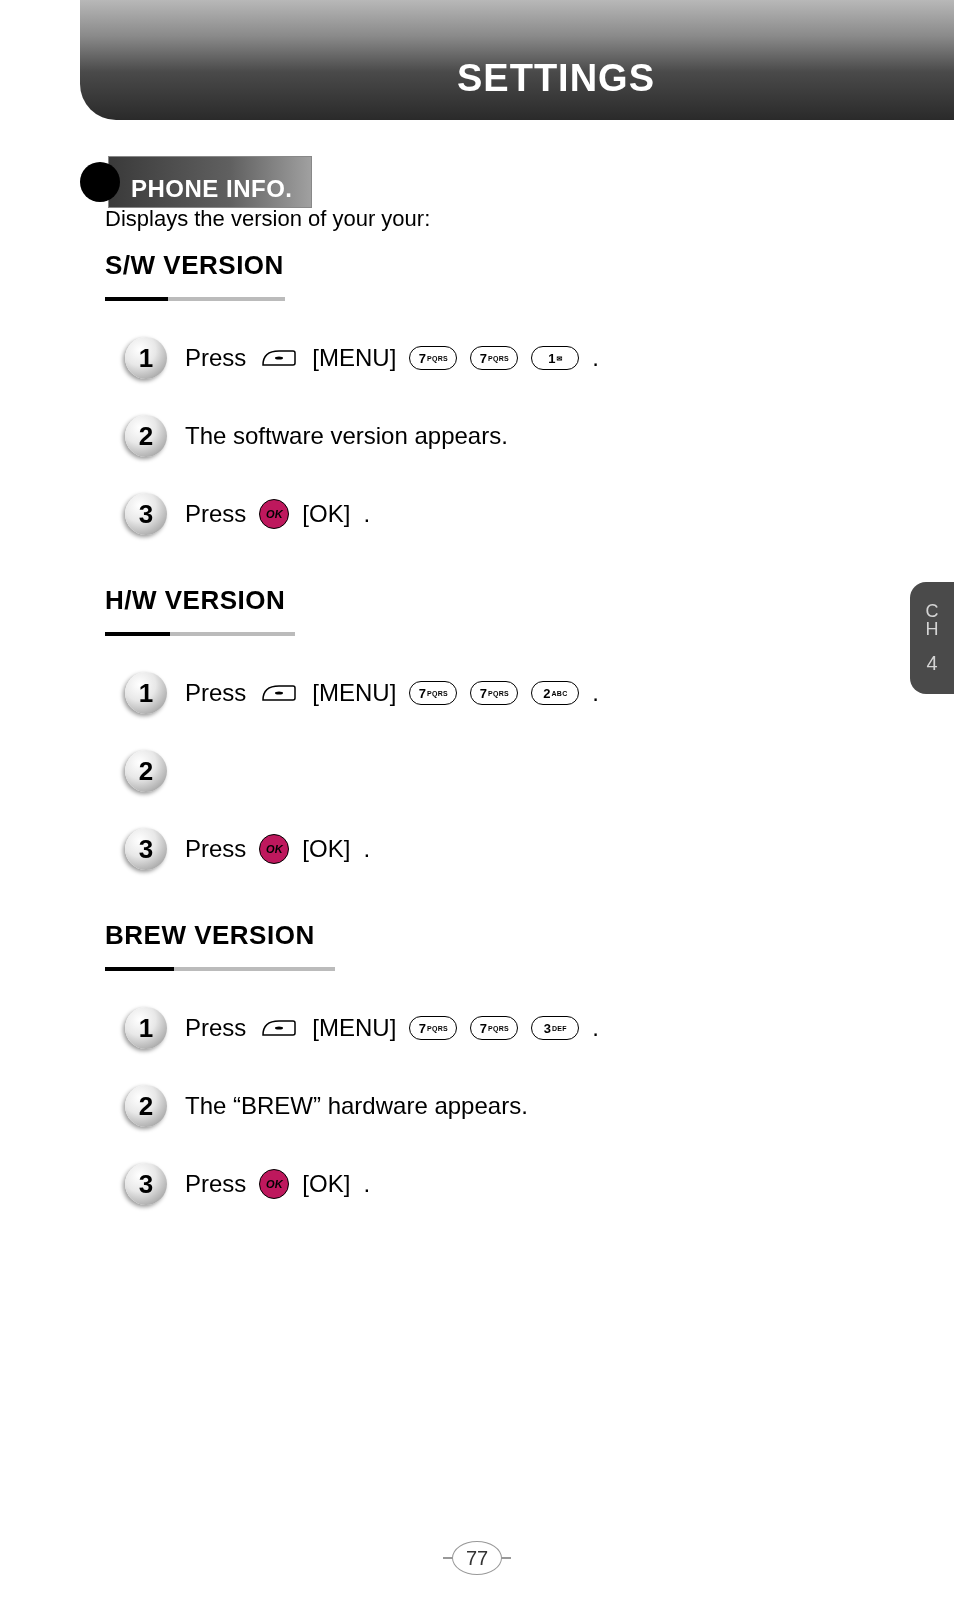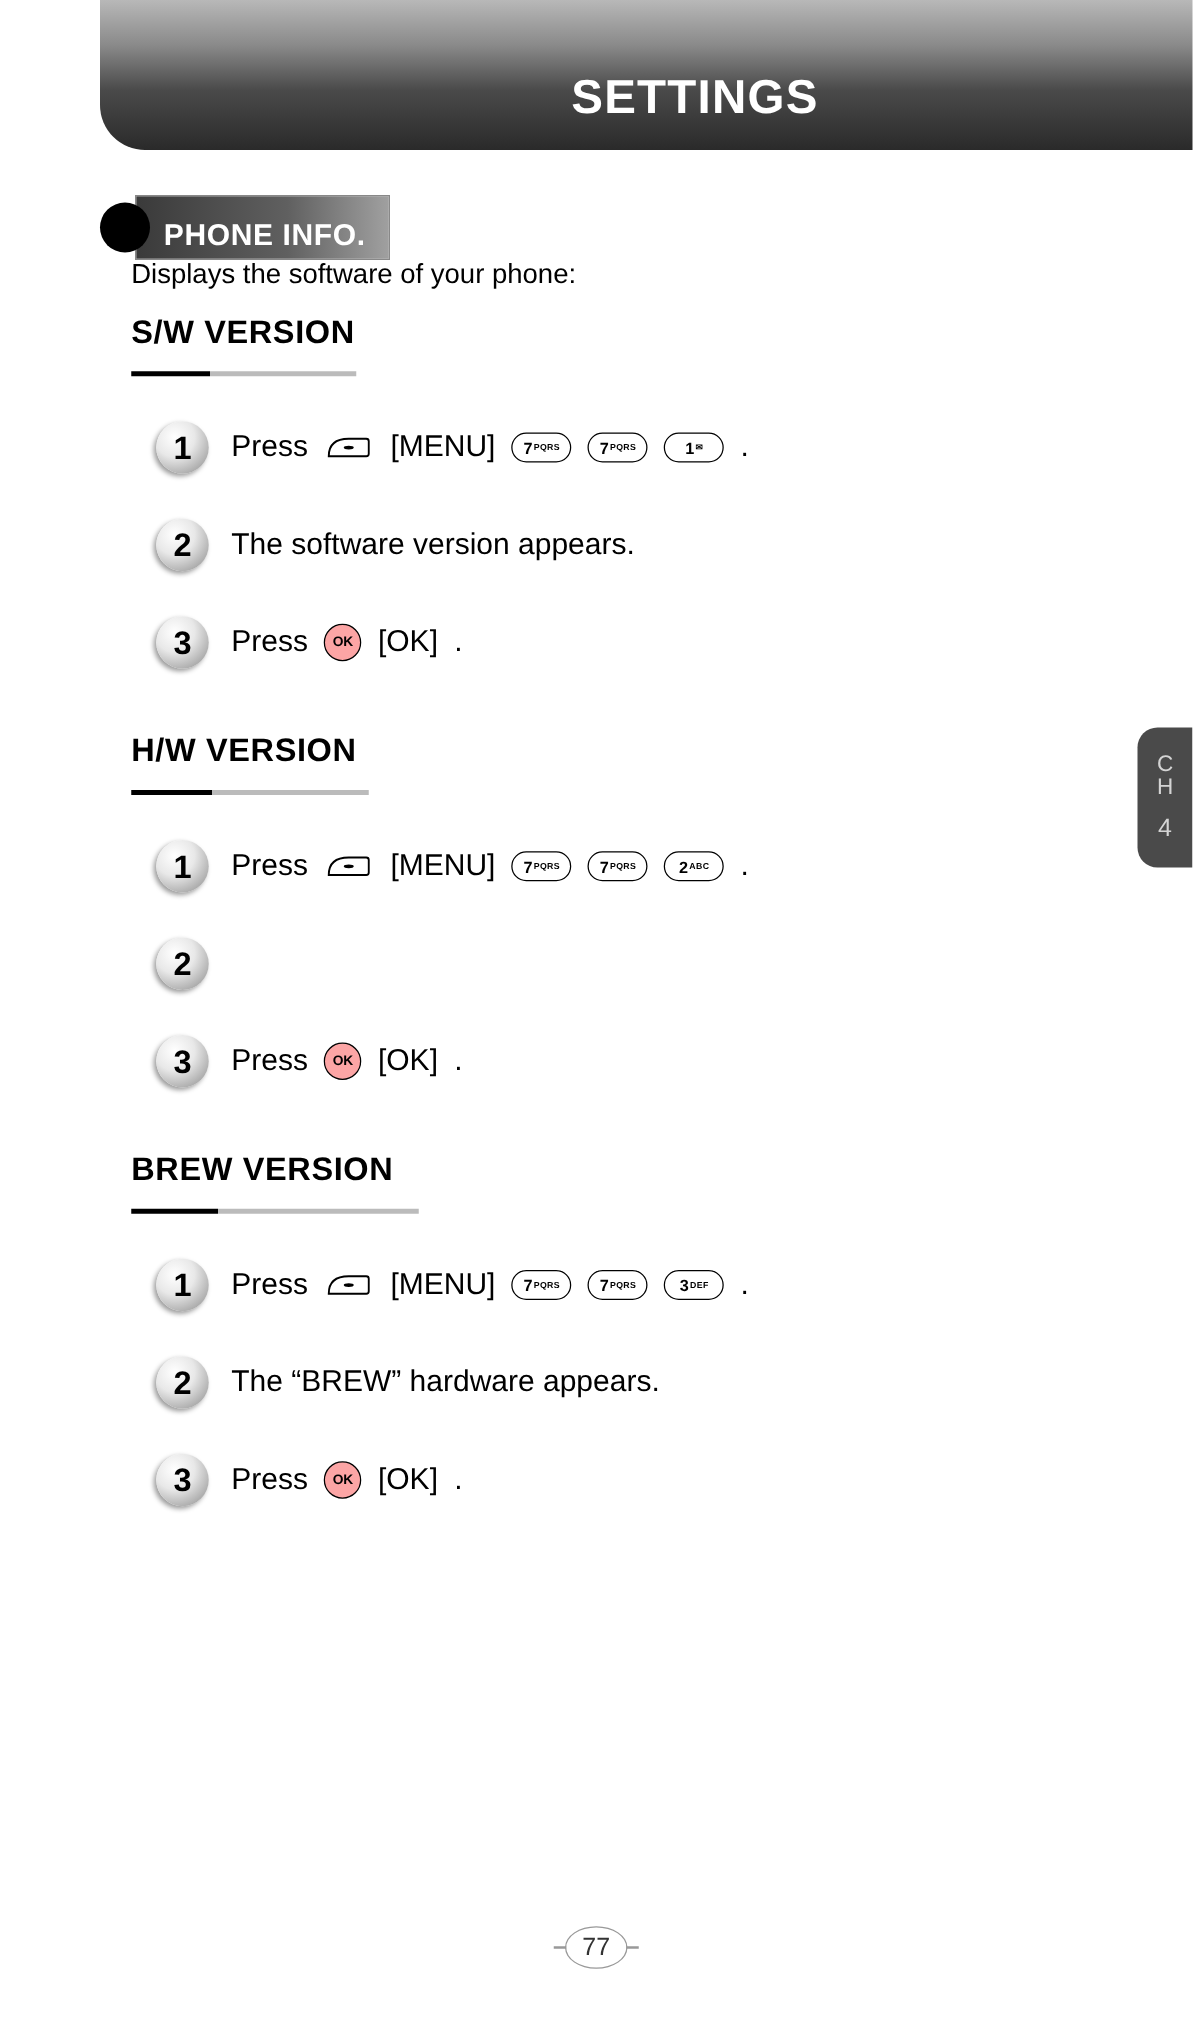--- a/index.html
+++ b/index.html
@@ -165,22 +165,23 @@
   .key-ok {
     display: inline-flex;
     align-items: center;
     justify-content: center;
     width: 30px;
     height: 30px;
     border: 1.5px solid #000;
     border-radius: 50%;
     font-size: 11px;
     font-weight: bold;
-    background: #fca5a5;
+    background: #be185d;
     vertical-align: middle;
+    font-style: italic;
   }
   .side-tab {
     position: absolute;
     right: 0;
     top: 582px;
     width: 44px;
     height: 112px;
     background: #4a4a4a;
     border-radius: 16px 0 0 16px;
     color: #d4d4d4;
@@ -238,21 +239,21 @@
 
 <div class="header-banner">
   <div class="header-title">SETTINGS</div>
 </div>
 
 <div class="section-tag">
   <div class="section-dot"></div>
   <div class="section-label">PHONE INFO.</div>
 </div>
 
-<div class="intro">Displays the software of your phone:</div>
+<div class="intro">Displays the version of your your:</div>
 
 <div class="content">
 
   <div class="subsection">
     <div class="sub-title">S/W VERSION</div>
     <div class="sub-underline"></div>
 
     <div class="step">
       <div class="step-badge">
           <div class="step-badge-num">1</div>

